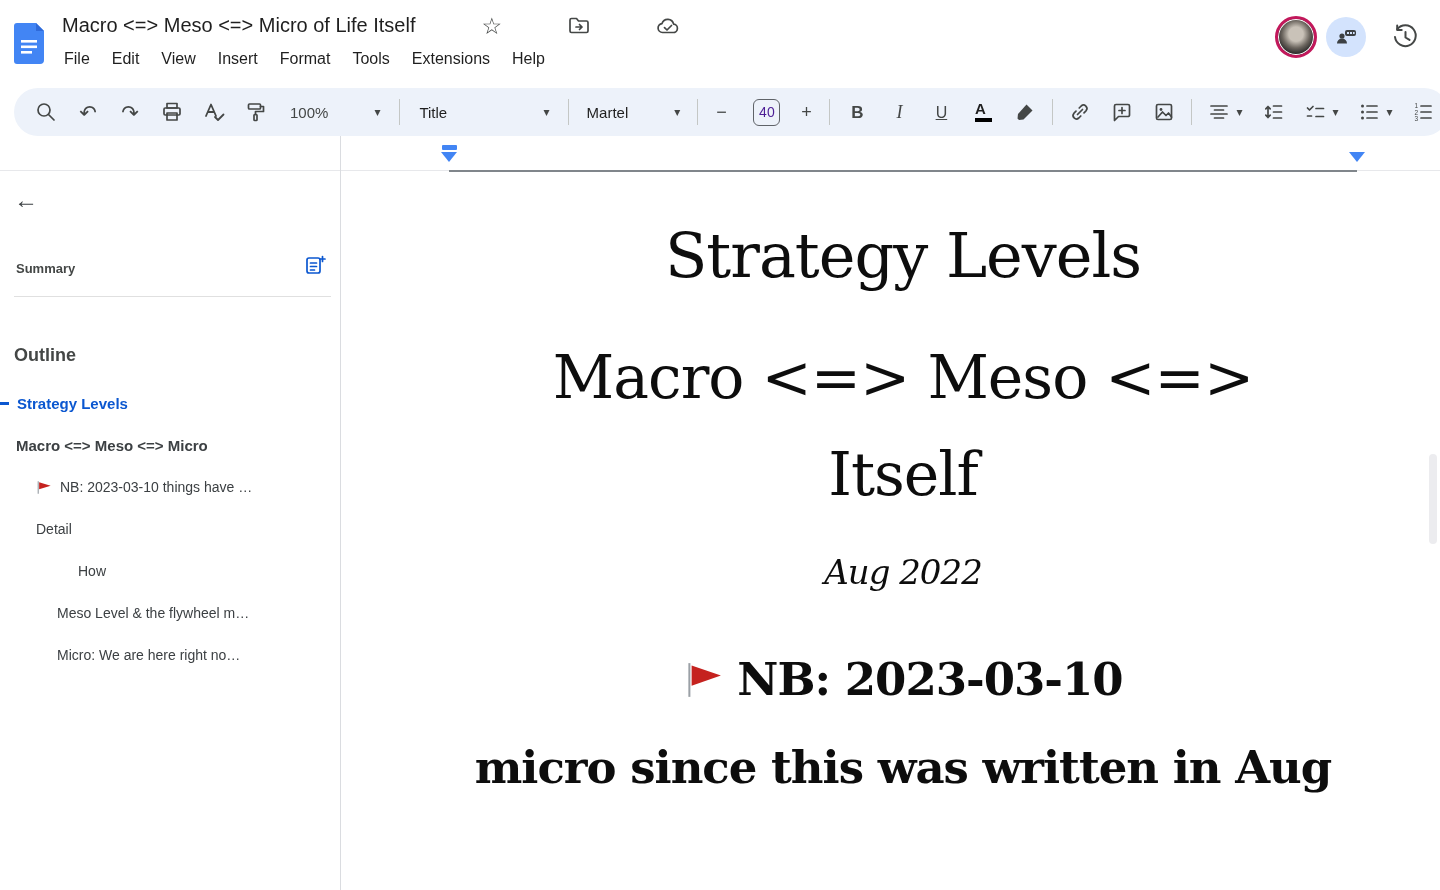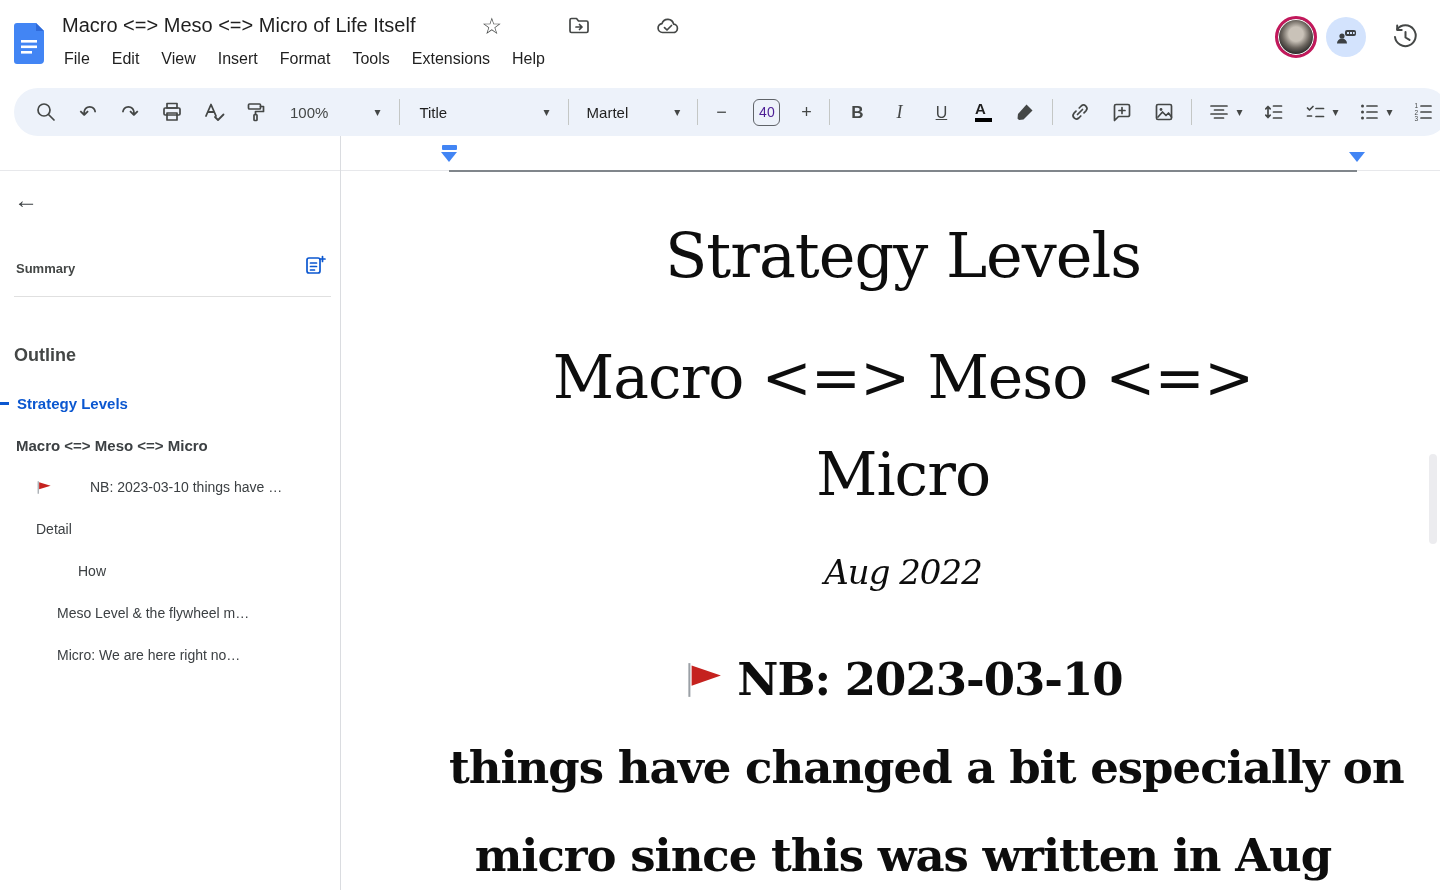--- a/index.html
+++ b/index.html
@@ -61,21 +61,21 @@
   .summary-row { position:absolute; left:16px; right:14px; top:118px; display:flex; align-items:flex-end; justify-content:space-between; }
   .summary-label { font-size:13px; font-weight:bold; color:#444746; }
   .summary-add { cursor:pointer; display:flex; }
   .sb-divider { position:absolute; left:14px; right:9px; top:160px; height:1px; background:#e0e0e0; }
   .outline-label { position:absolute; left:14px; top:209px; font-size:18px; font-weight:bold; color:#444746; }
   .outline-list { position:absolute; left:0; right:0; top:246px; }
   .o-row { height:42px; display:flex; align-items:center; position:relative;
     font-size:14px; color:#3c4043; cursor:pointer; white-space:nowrap; overflow:hidden; }
   .o-row.lv0 { padding-left:17px; font-size:15px; font-weight:bold; }
   .o-row.lv1 { padding-left:16px; font-size:15px; font-weight:bold; }
-  .o-row.lv2 { padding-left:36px;gap:30px; }
+  .o-row.lv2 { padding-left:36px; }
   .o-row.lv3 { padding-left:57px; }
   .o-row.lv4 { padding-left:78px; }
   .o-row.active { color:#0b57d0; }
   .o-dash { position:absolute; left:0; top:20px; width:9px; height:2.5px; background:#0b57d0; }
   .o-flag { margin-right:8px; flex:0 0 auto; }
 
   
   .docarea { flex:1; position:relative; background:#fff; overflow:hidden; }
   .page-topline { position:absolute; top:34px; left:0; right:0; height:1px; background:#e7e8eb; }
   .page-topline-dark { position:absolute; top:34px; left:108px; width:908px; height:1.5px; background:#80868b; }
@@ -369,31 +369,30 @@
     <div class="ind-left">
       <div class="bar"></div>
       <div class="tri"></div>
     </div>
     <div class="ind-right"></div>
 
     <div class="doc-text doc-title-block">Strategy Levels</div>
 
     <div class="doc-text doc-heading-block">
       <div>Macro &lt;=&gt; Meso &lt;=&gt;</div>
-      <div>Micro</div>
+      <div>Itself</div>
     </div>
 
     <div class="doc-text doc-date-block">Aug 2022</div>
 
     <div class="doc-text doc-nb-block">
       <div>
         <svg class="nb-flag" width="42" height="36" viewBox="0 0 18 16">
           <line x1="2.5" y1="0.5" x2="2.5" y2="15.5" stroke="#9aa0a6" stroke-width="0.9"></line>
           <path d="M3.5 1.5 L16.5 6 L3.5 10.5 z" fill="#c5221f"></path>
         </svg><span>NB: 2023-03-10</span>
       </div>
-      <div>things have changed a bit especially on</div>
       <div>micro since this was written in Aug</div>
     </div>
 
     <div class="doc-scroll-thumb"></div>
   </main>
 </div>
 
 </body></html>

